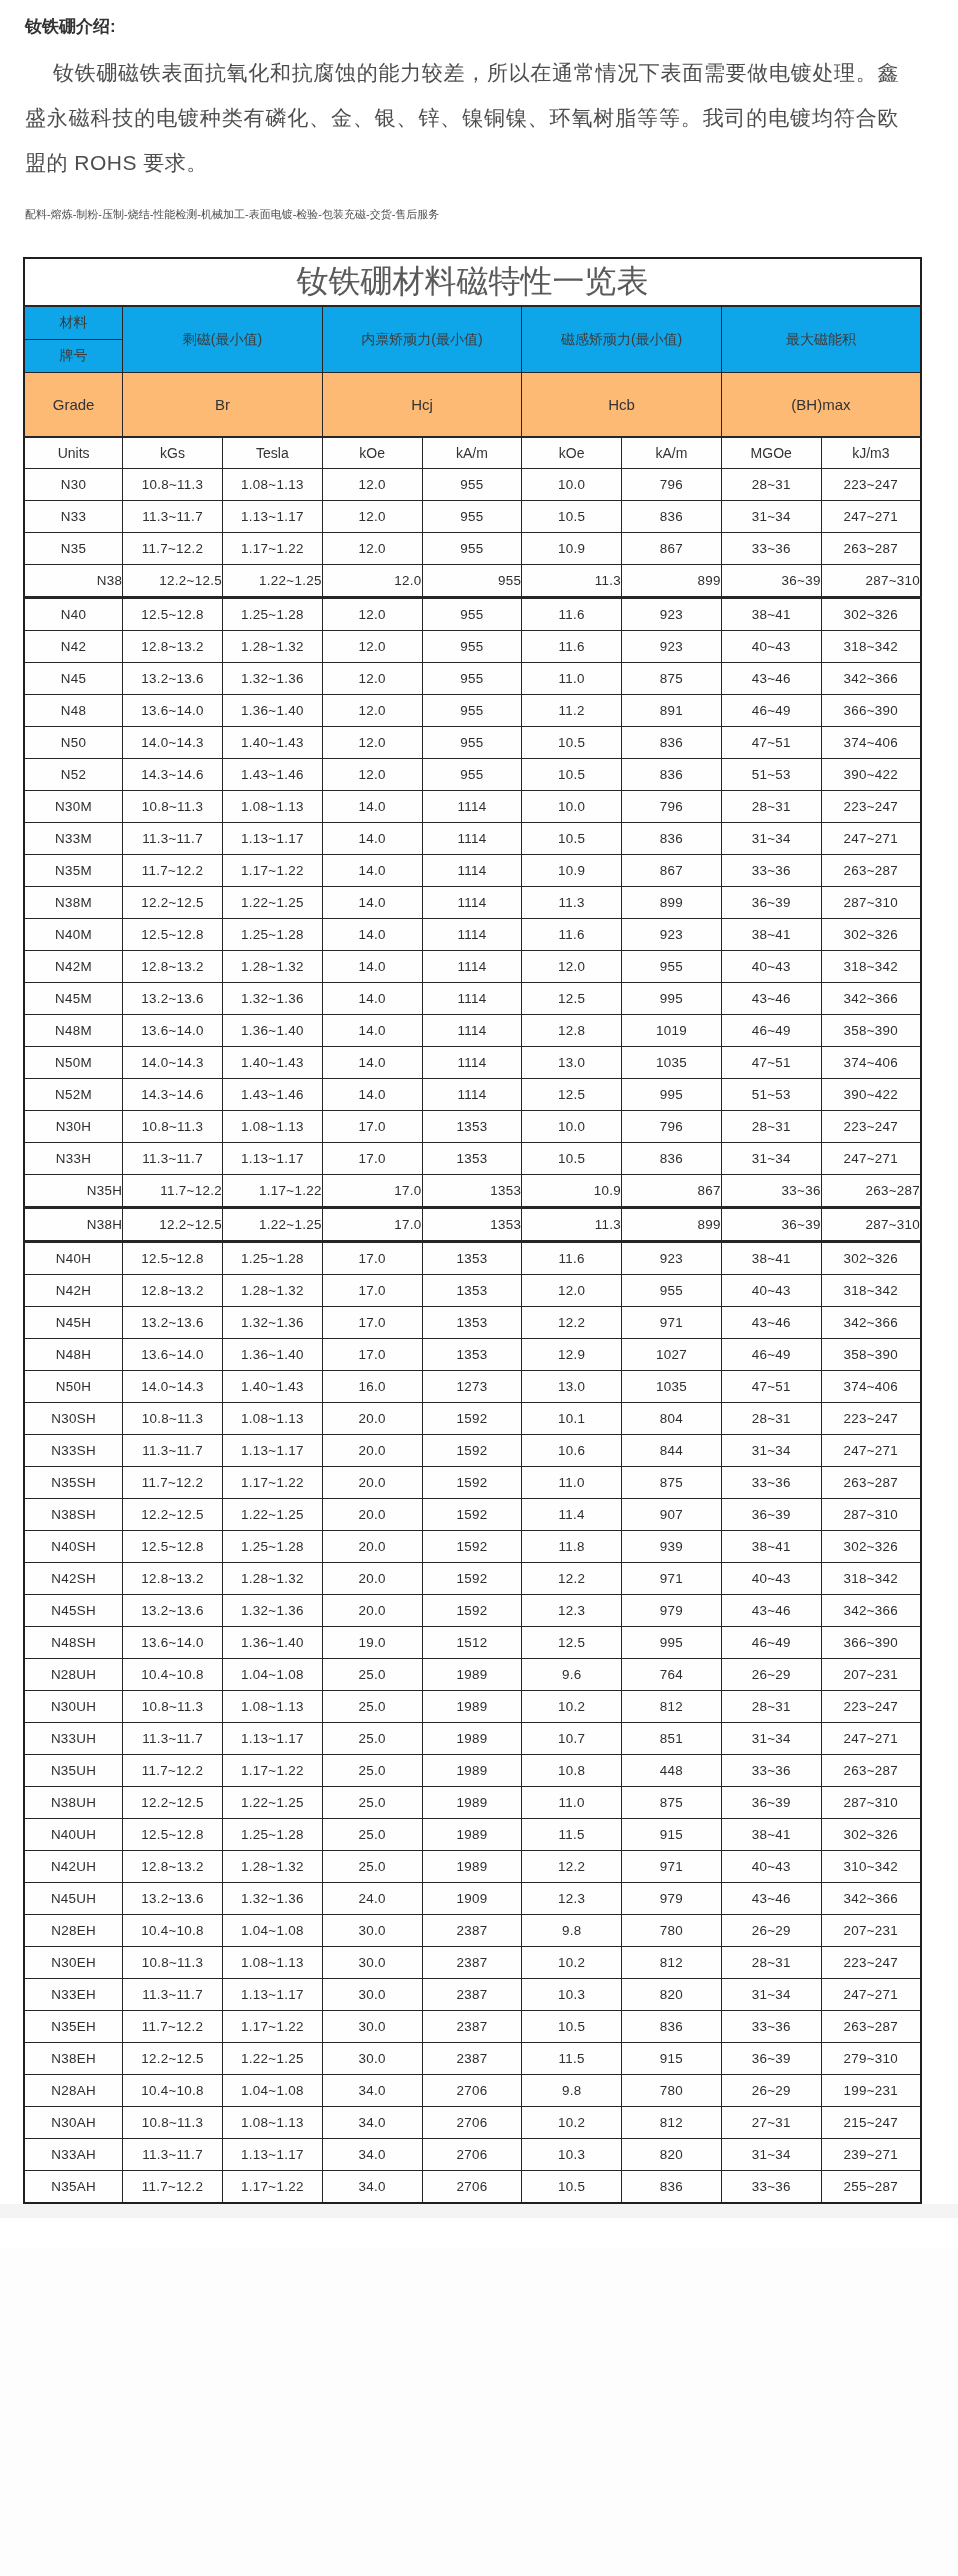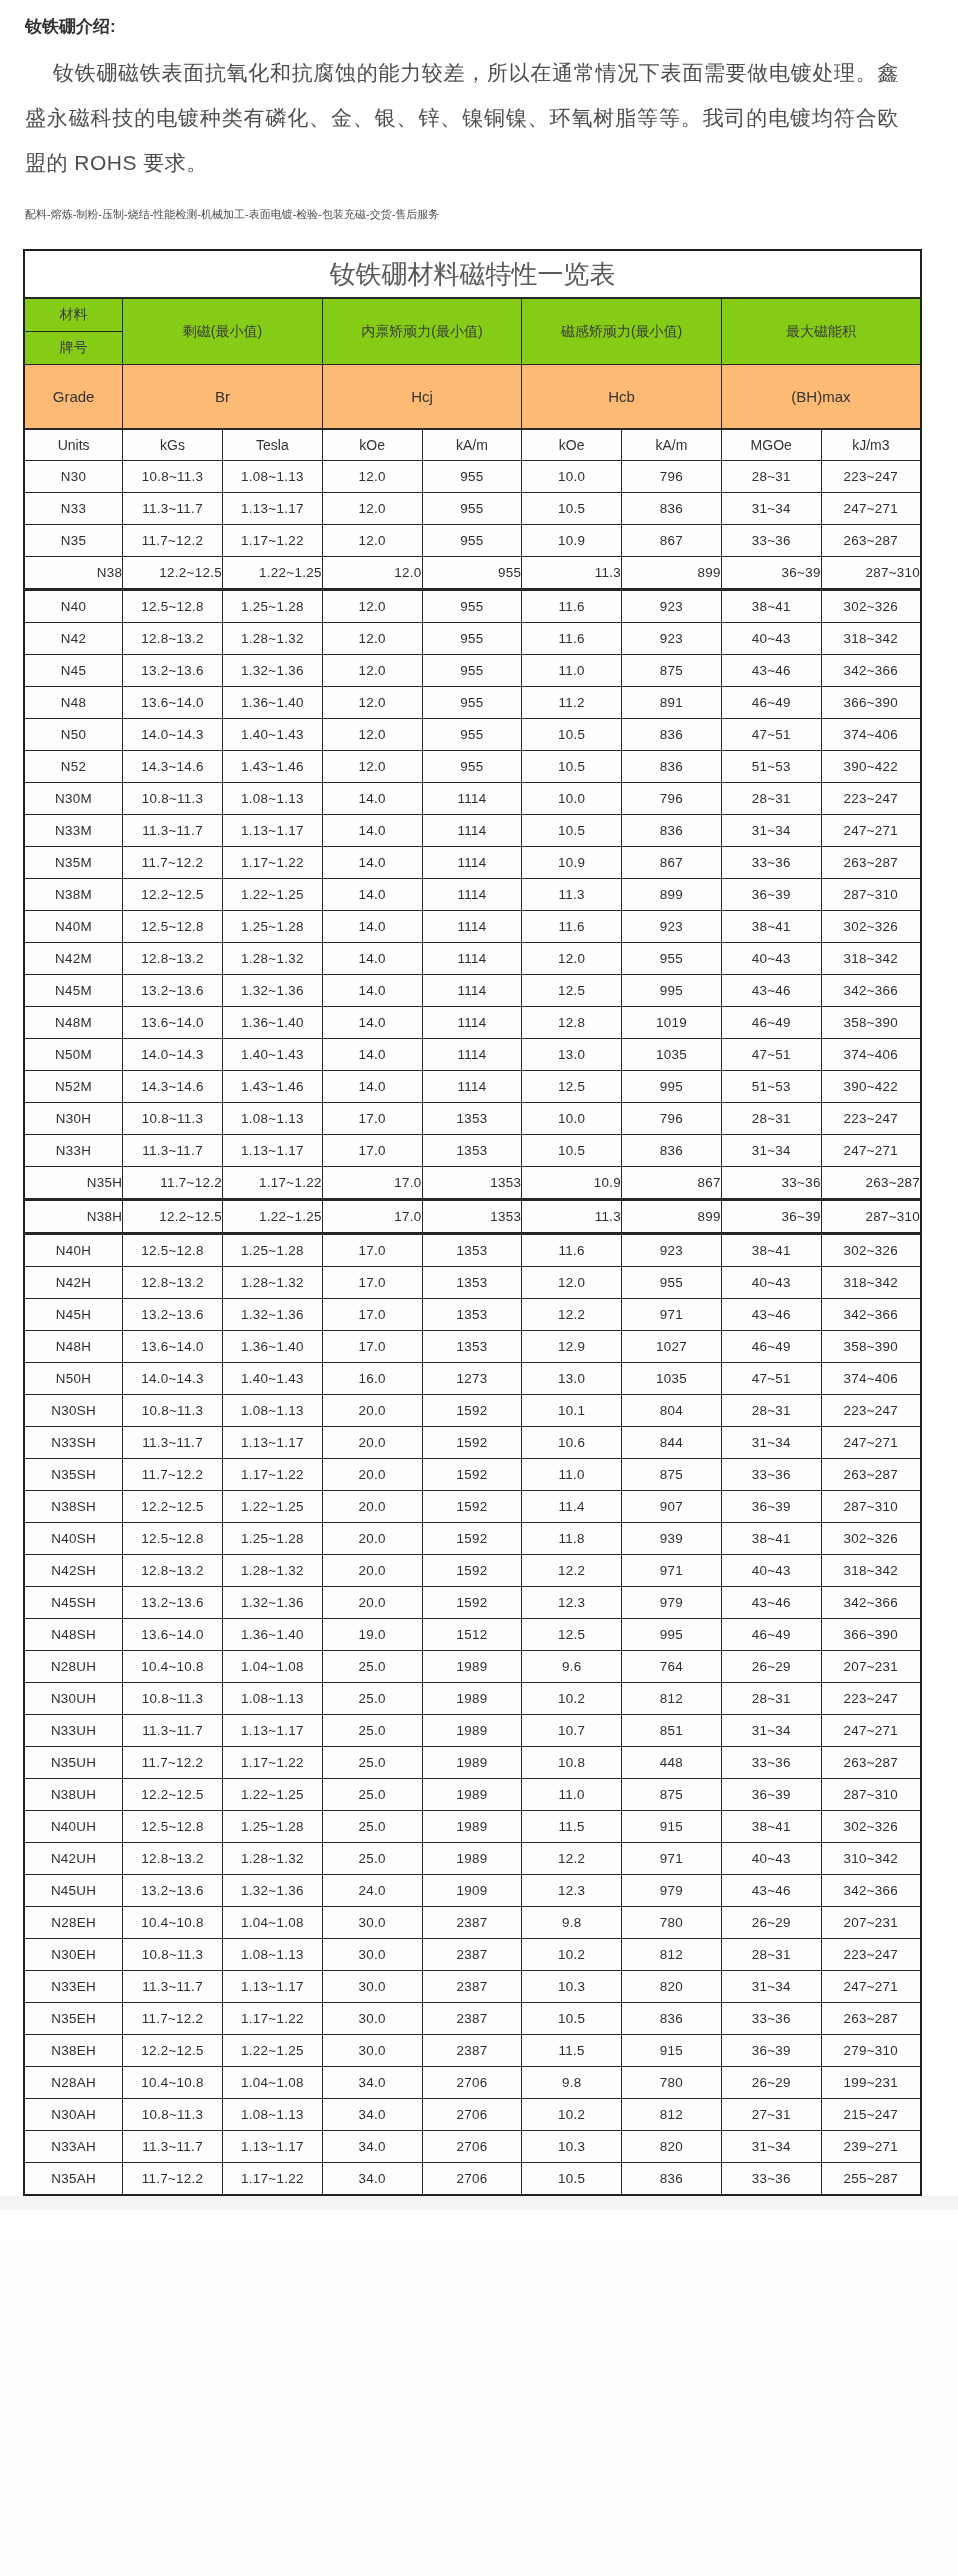--- a/index.html
+++ b/index.html
@@ -5,21 +5,21 @@
   html, body { margin: 0; padding: 0; background: #fdfdfd; }
   body {
     width: 958px;
     font-family: "Liberation Sans", "DejaVu Sans", sans-serif;
     color: #4a4a4a;
     -webkit-font-smoothing: antialiased;
   }
   .page { background: #ffffff; padding: 6px 0 30px 0; }
 
   
-  .text-section { padding: 0 59px 6px 25px; }
+  .text-section { padding: 0 59px 14px 25px; }
   .section-heading {
     font-size: 17px;
     font-weight: bold;
     color: #333333;
     margin: 6px 0 4px 0;
     line-height: 30px;
   }
   .body-para {
     font-size: 21px;
     line-height: 45px;
@@ -48,31 +48,31 @@
   table.spec col.c-grade { width: 11%; }
   table.spec th, table.spec td {
     border: 1px solid #262626;
     text-align: center;
     vertical-align: middle;
     font-weight: normal;
     padding: 0;
     overflow: hidden;
   }
   .table-title-cell {
-    font-size: 26px;
+    font-size: 32px;
     color: #5a5a5a;
     height: 46px;
     border-bottom-width: 2px !important;
     background: #ffffff;
   }
   tr.hdr-cn th {
     font-size: 14px;
     color: #3c3c3c;
     height: 32px;
-    background: #84cc16;
+    background: #0ea5e9;
   }
   tr.hdr-sym th {
     font-size: 15px;
     color: #333333;
     height: 63px;
     border-bottom-width: 2px !important;
     background: #fdba74;
   }
   tr.hdr-units td {
     font-size: 14px;

